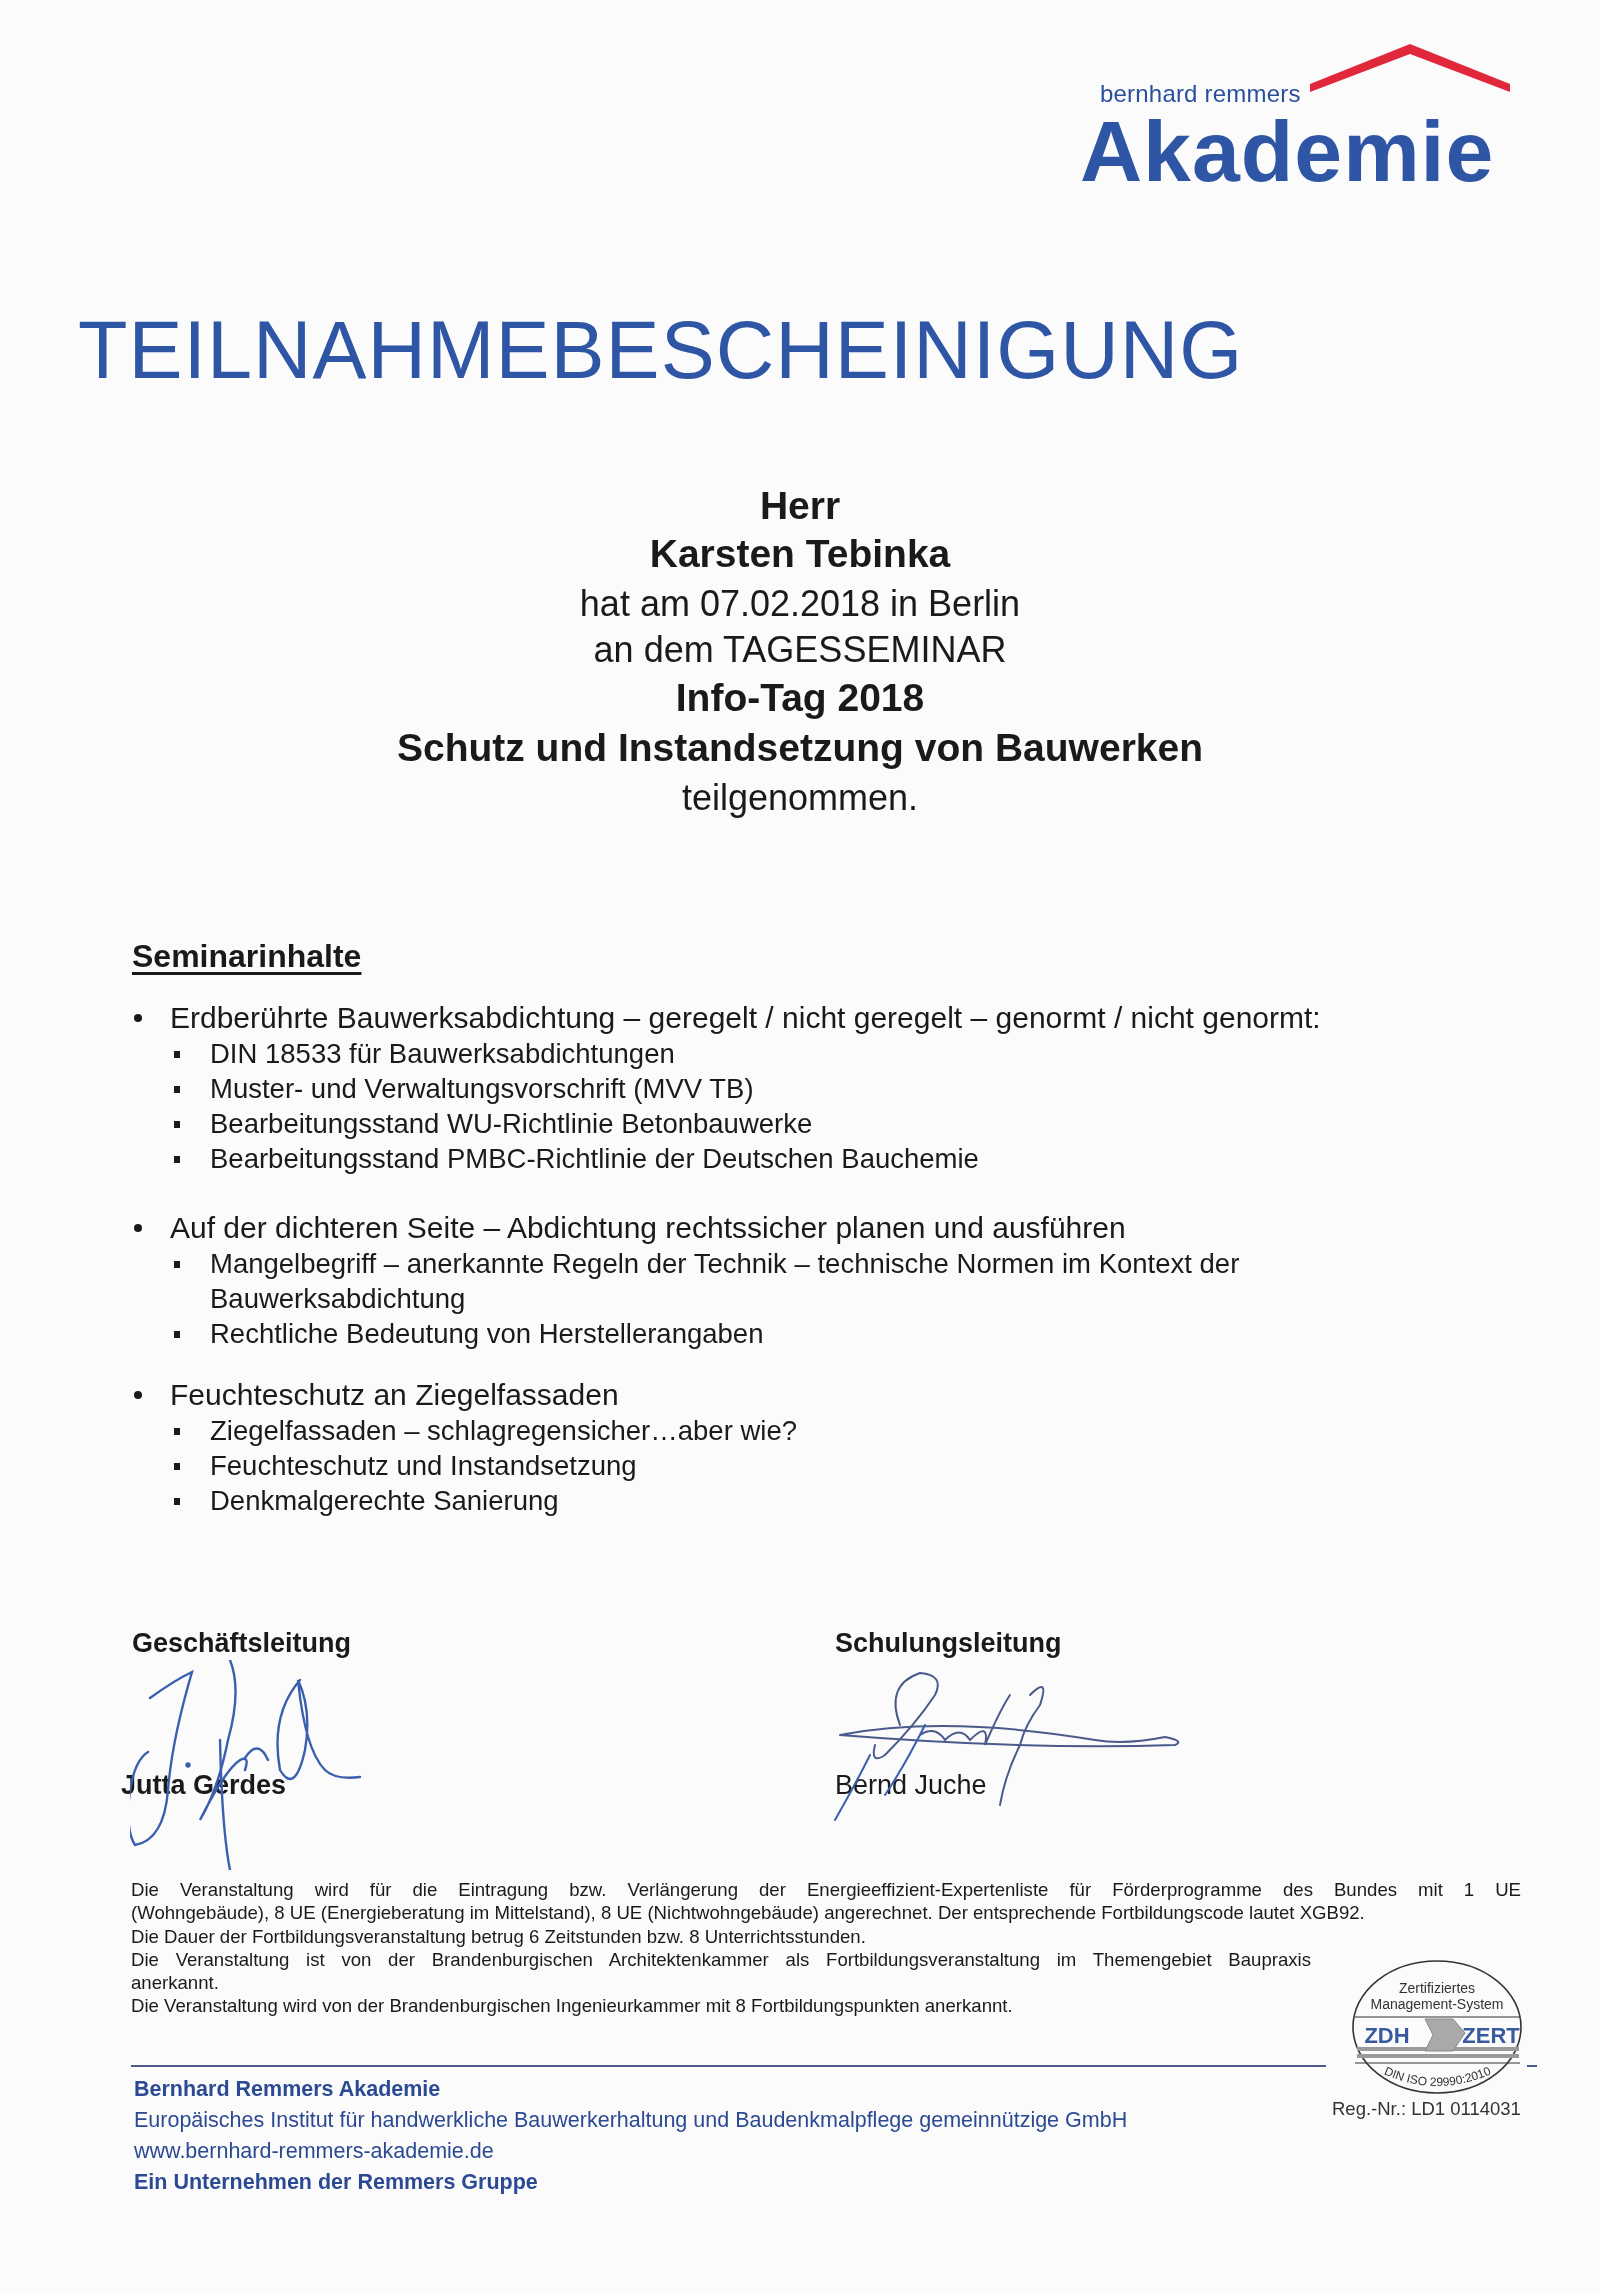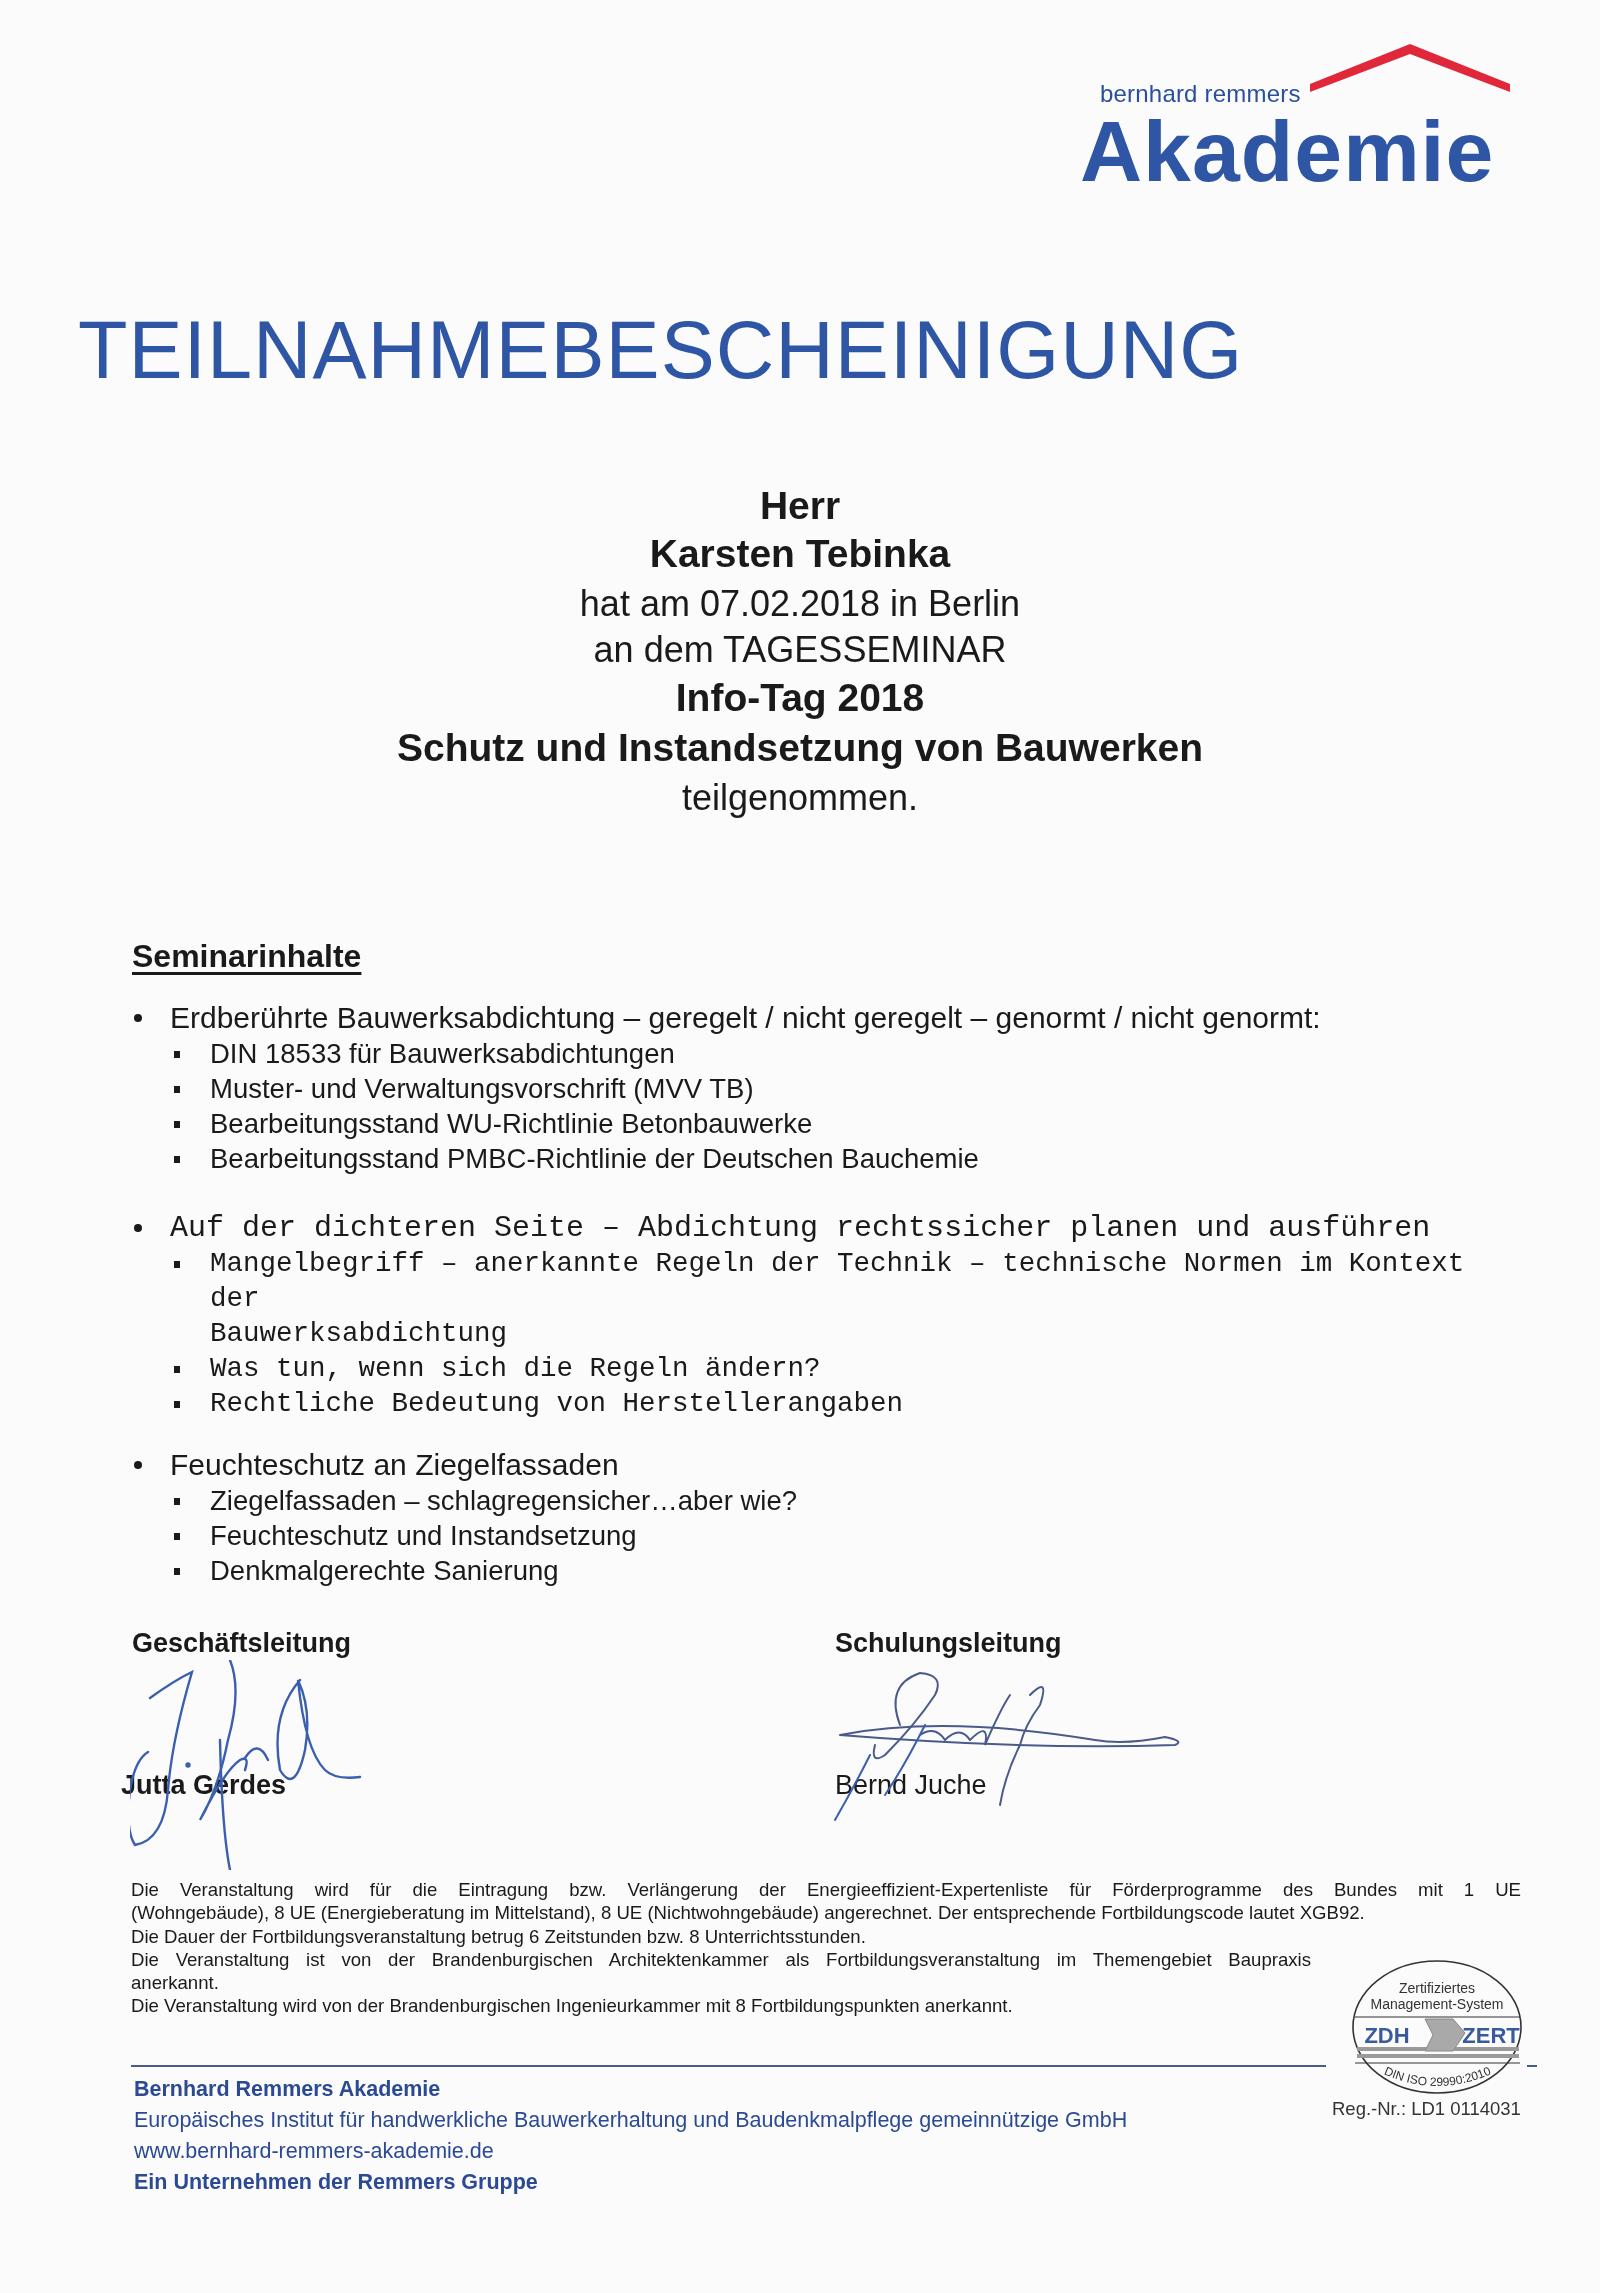--- a/index.html
+++ b/index.html
@@ -78,25 +78,25 @@
 <div class="abs sem-heading">Seminarinhalte</div>
 
 <div class="abs sem-list">
   <div class="topic">
     <div class="topic-line"><span class="dot"></span><span>Erdberührte Bauwerksabdichtung – geregelt / nicht geregelt – genormt / nicht genormt:</span></div>
     <div class="sub"><span class="sq"></span><span>DIN 18533 für Bauwerksabdichtungen</span></div>
     <div class="sub"><span class="sq"></span><span>Muster- und Verwaltungsvorschrift (MVV TB)</span></div>
     <div class="sub"><span class="sq"></span><span>Bearbeitungsstand WU-Richtlinie Betonbauwerke</span></div>
     <div class="sub"><span class="sq"></span><span>Bearbeitungsstand PMBC-Richtlinie der Deutschen Bauchemie</span></div>
   </div>
-  <div class="topic" style="margin-top:34px;font-family:Liberation Mono, monospace;">
+  <div class="topic" style="margin-top:34px;">
     <div class="topic-line"><span class="dot"></span><span>Auf der dichteren Seite – Abdichtung rechtssicher planen und ausführen</span></div>
     <div class="sub"><span class="sq"></span><span>Mangelbegriff – anerkannte Regeln der Technik – technische Normen im Kontext der</span></div>
     <div class="sub"><span>Bauwerksabdichtung</span></div>
-    <div class="sub"><span class="sq"></span><span>Was tun, wenn sich die Regeln ändern?</span></div>
+    <div class="sub"><span class="sq"></span></div>
     <div class="sub"><span class="sq"></span><span>Rechtliche Bedeutung von Herstellerangaben</span></div>
   </div>
   <div class="topic" style="margin-top:22px;">
     <div class="topic-line"><span class="dot"></span><span>Feuchteschutz an Ziegelfassaden</span></div>
     <div class="sub"><span class="sq"></span><span>Ziegelfassaden – schlagregensicher…aber wie?</span></div>
     <div class="sub"><span class="sq"></span><span>Feuchteschutz und Instandsetzung</span></div>
     <div class="sub"><span class="sq"></span><span>Denkmalgerechte Sanierung</span></div>
   </div>
 </div>
 

